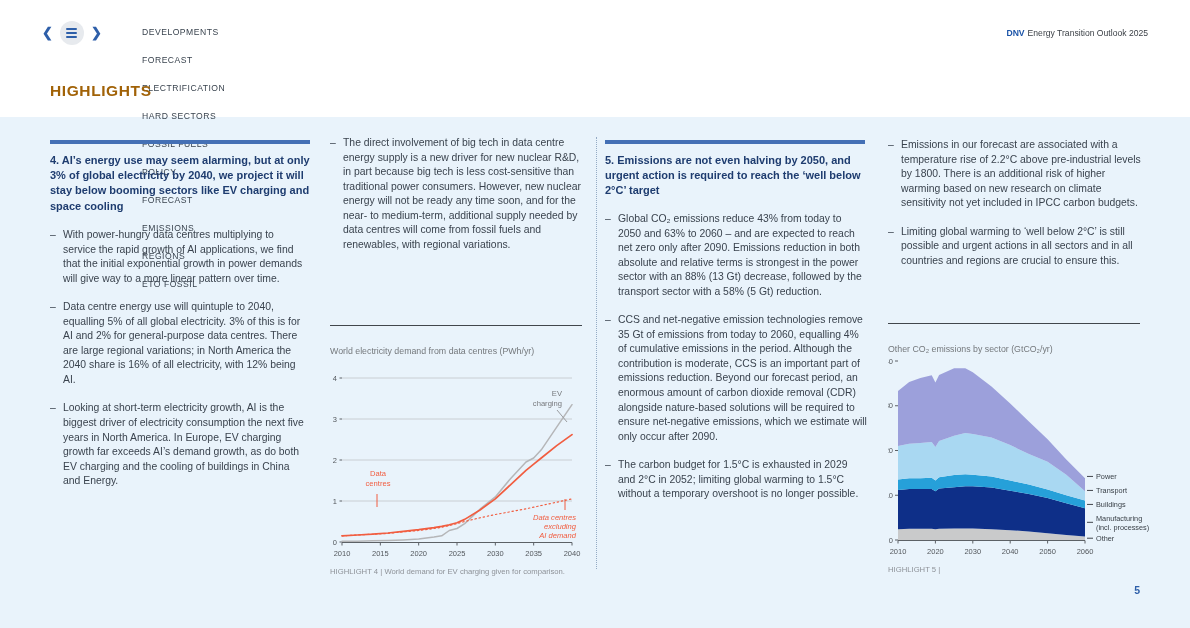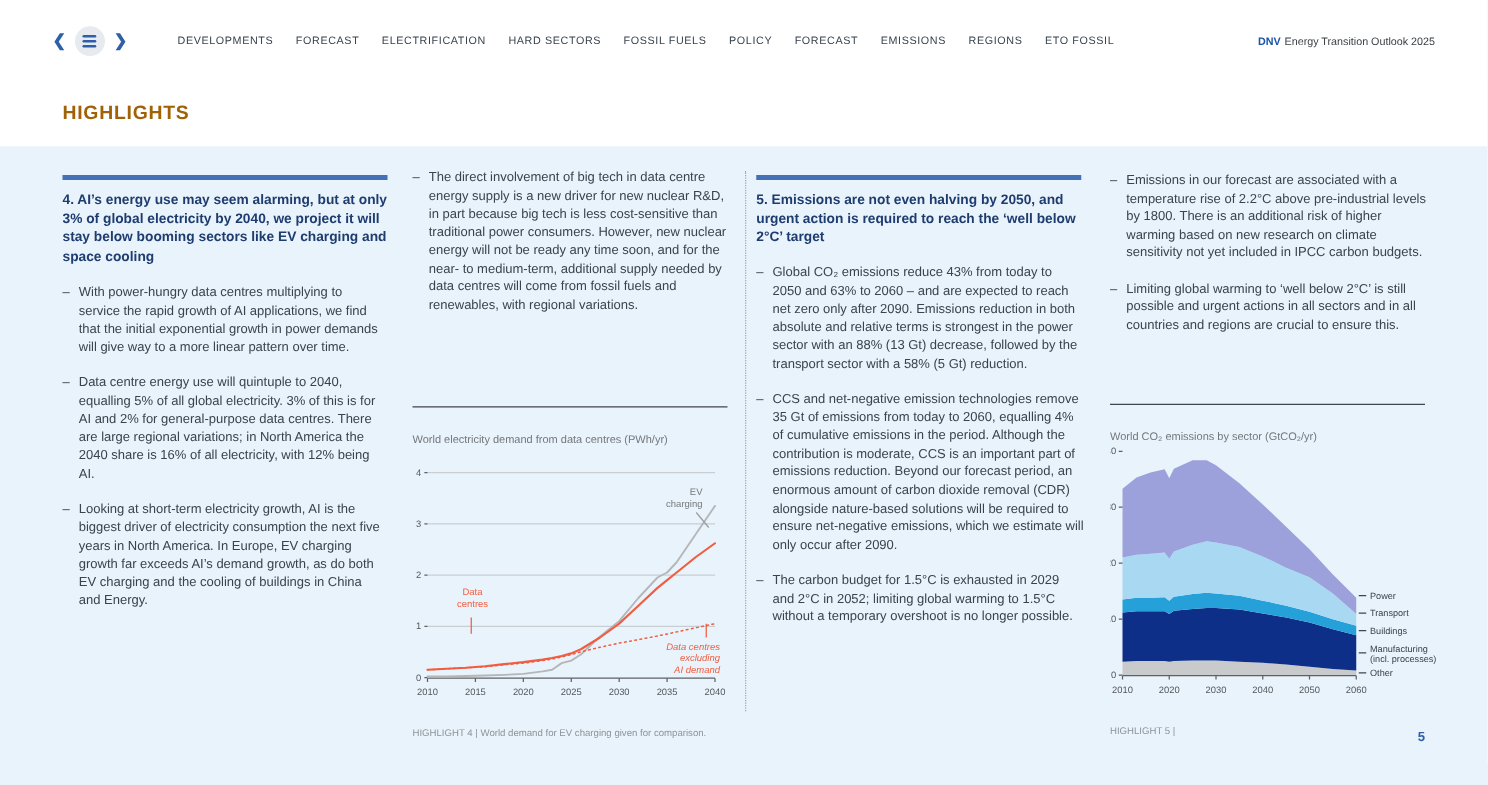--- a/index.html
+++ b/index.html
@@ -9,21 +9,21 @@
     -webkit-font-smoothing:antialiased;
   }
   .content-bg{position:absolute;left:0;top:117px;width:1190px;height:511px;background:#e9f3fb;}
   
   .topbar{position:absolute;left:0;top:0;width:1190px;height:66px;background:#ffffff;}
   .nav-arrows{position:absolute;left:42px;top:21px;display:flex;align-items:center;gap:7px;}
   .chev{color:#2e5fa9;font-size:13px;font-weight:bold;cursor:pointer;line-height:24px;}
   .burger{width:24px;height:24px;border-radius:50%;background:#e7eaee;display:flex;flex-direction:column;
     align-items:center;justify-content:center;gap:2px;cursor:pointer;}
   .burger i{display:block;width:11px;height:2px;background:#2e5fa9;border-radius:1px;}
-  .nav-items{position:absolute;left:142px;top:27px;display:flex;gap:18px;}
+  .nav-items{position:absolute;left:142px;top:27px;display:flex;gap:18px;flex-direction:column;}
   .nav-items a{font-size:8.6px;letter-spacing:0.5px;color:#39434e;text-decoration:none;white-space:nowrap;}
   .brand{position:absolute;right:42px;top:28px;font-size:8.6px;color:#3a3f45;white-space:nowrap;}
   .brand b{color:#1b54a8;font-weight:bold;margin-right:3px;}
   
   .page-title{position:absolute;left:50px;top:82px;font-size:15.5px;font-weight:bold;
     color:#a16207;letter-spacing:0.6px;}
   
   .rule{position:absolute;height:4px;background:#4470b5;}
   .rule1{left:50px;top:140px;width:260px;}
   .rule3{left:605px;top:140px;width:260px;}
@@ -40,21 +40,21 @@
   .vdivider{position:absolute;left:596px;top:137px;height:432px;width:0;border-left:1px dotted #94aac4;}
   
   .fig{position:absolute;}
   .fig1{left:330px;top:325px;width:252px;}
   .fig2{left:888px;top:323px;width:264px;}
   .fig-rule{height:0;border-top:1.4px solid #41464c;}
   .fig2 .fig-rule{width:252px;}
   .fig-title{margin-top:20px;font-size:8.8px;color:#74787c;}
   .fig svg{display:block;margin-top:2px;}
   svg text{font-family:"Liberation Sans",sans-serif;}
-  .fig-caption{margin-top:19px;font-size:7.7px;color:#8e9298;}
+  .fig-caption{margin-top:4px;font-size:7.7px;color:#8e9298;}
   .page-num{position:absolute;right:50px;top:584px;font-size:10.5px;font-weight:bold;color:#2e5fa9;}
 </style>
 </head>
 <body>
 
 <div class="content-bg"></div>
 
 <div class="topbar">
   <div class="nav-arrows">
     <span class="chev">❮</span>
@@ -183,21 +183,21 @@
       <span>Emissions in our forecast are associated with a temperature rise of 2.2°C above pre-industrial levels by 1800. There is an additional risk of higher warming based on new research on climate sensitivity not yet included in IPCC carbon budgets.</span>
     </div>
   <div class="bullet">
       <span class="dash">–</span>
       <span>Limiting global warming to ‘well below 2°C’ is still possible and urgent actions in all sectors and in all countries and regions are crucial to ensure this.</span>
     </div>
 </div>
 
 <div class="fig fig2">
   <div class="fig-rule"></div>
-  <div class="fig-title">World CO₂ emissions by sector (GtCO₂/yr)</div>
+  <div class="fig-title">Other CO₂ emissions by sector (GtCO₂/yr)</div>
   <svg id="chart2" width="264" height="205" viewBox="0 0 264 205">
       <path d="M10.0 173.3 L21.2 172.8 L32.4 172.8 L43.7 172.8 L47.4 173.3 L51.1 172.8 L66.1 172.4 L77.3 172.4 L84.8 172.4 L103.5 173.3 L122.2 174.2 L140.9 175.5 L159.6 177.3 L178.3 179.1 L197.0 180.4 L197.0 184.0 L178.3 184.0 L159.6 184.0 L140.9 184.0 L122.2 184.0 L103.5 184.0 L84.8 184.0 L77.3 184.0 L66.1 184.0 L51.1 184.0 L47.4 184.0 L43.7 184.0 L32.4 184.0 L21.2 184.0 L10.0 184.0 Z" fill="#c9cacb"></path>
       <path d="M10.0 133.9 L21.2 133.0 L32.4 133.0 L43.7 133.0 L47.4 135.2 L51.1 132.5 L66.1 131.2 L77.3 130.3 L84.8 130.3 L103.5 131.6 L122.2 134.8 L140.9 137.9 L159.6 141.9 L178.3 147.3 L197.0 152.2 L197.0 180.4 L178.3 179.1 L159.6 177.3 L140.9 175.5 L122.2 174.2 L103.5 173.3 L84.8 172.4 L77.3 172.4 L66.1 172.4 L51.1 172.8 L47.4 173.3 L43.7 172.8 L32.4 172.8 L21.2 172.8 L10.0 173.3 Z" fill="#0e2f88"></path>
       <path d="M10.0 123.6 L21.2 122.2 L32.4 122.2 L43.7 121.8 L47.4 124.5 L51.1 121.3 L66.1 119.1 L77.3 118.2 L84.8 118.7 L103.5 120.5 L122.2 124.5 L140.9 128.5 L159.6 133.4 L178.3 139.3 L197.0 144.6 L197.0 152.2 L178.3 147.3 L159.6 141.9 L140.9 137.9 L122.2 134.8 L103.5 131.6 L84.8 130.3 L77.3 130.3 L66.1 131.2 L51.1 132.5 L47.4 135.2 L43.7 133.0 L32.4 133.0 L21.2 133.0 L10.0 133.9 Z" fill="#26a0d9"></path>
       <path d="M10.0 90.0 L21.2 87.8 L32.4 86.9 L43.7 86.0 L47.4 90.9 L51.1 85.1 L66.1 79.7 L77.3 77.0 L84.8 77.9 L103.5 81.5 L122.2 89.1 L140.9 98.1 L159.6 105.7 L178.3 118.7 L197.0 135.2 L197.0 144.6 L178.3 139.3 L159.6 133.4 L140.9 128.5 L122.2 124.5 L103.5 120.5 L84.8 118.7 L77.3 118.2 L66.1 119.1 L51.1 121.3 L47.4 124.5 L43.7 121.8 L32.4 122.2 L21.2 122.2 L10.0 123.6 Z" fill="#a9d8f2"></path>
       <path d="M10.0 35.0 L21.2 26.0 L32.4 22.0 L43.7 19.3 L47.4 26.5 L51.1 18.9 L66.1 12.2 L77.3 12.2 L84.8 16.2 L103.5 30.5 L122.2 47.5 L140.9 65.4 L159.6 83.3 L178.3 103.5 L197.0 122.2 L197.0 135.2 L178.3 118.7 L159.6 105.7 L140.9 98.1 L122.2 89.1 L103.5 81.5 L84.8 77.9 L77.3 77.0 L66.1 79.7 L51.1 85.1 L47.4 90.9 L43.7 86.0 L32.4 86.9 L21.2 87.8 L10.0 90.0 Z" fill="#9ca0db"></path>
       <line x1="10" y1="184.5" x2="197" y2="184.5" stroke="#5c6166" stroke-width="1"></line>
       <line x1="10" y1="184.5" x2="10" y2="187.5" stroke="#5c6166" stroke-width="1"></line>
       <text x="10" y="198" text-anchor="middle" fill="#53575c" font-size="7.5">2010</text>
       <line x1="47.4" y1="184.5" x2="47.4" y2="187.5" stroke="#5c6166" stroke-width="1"></line>

